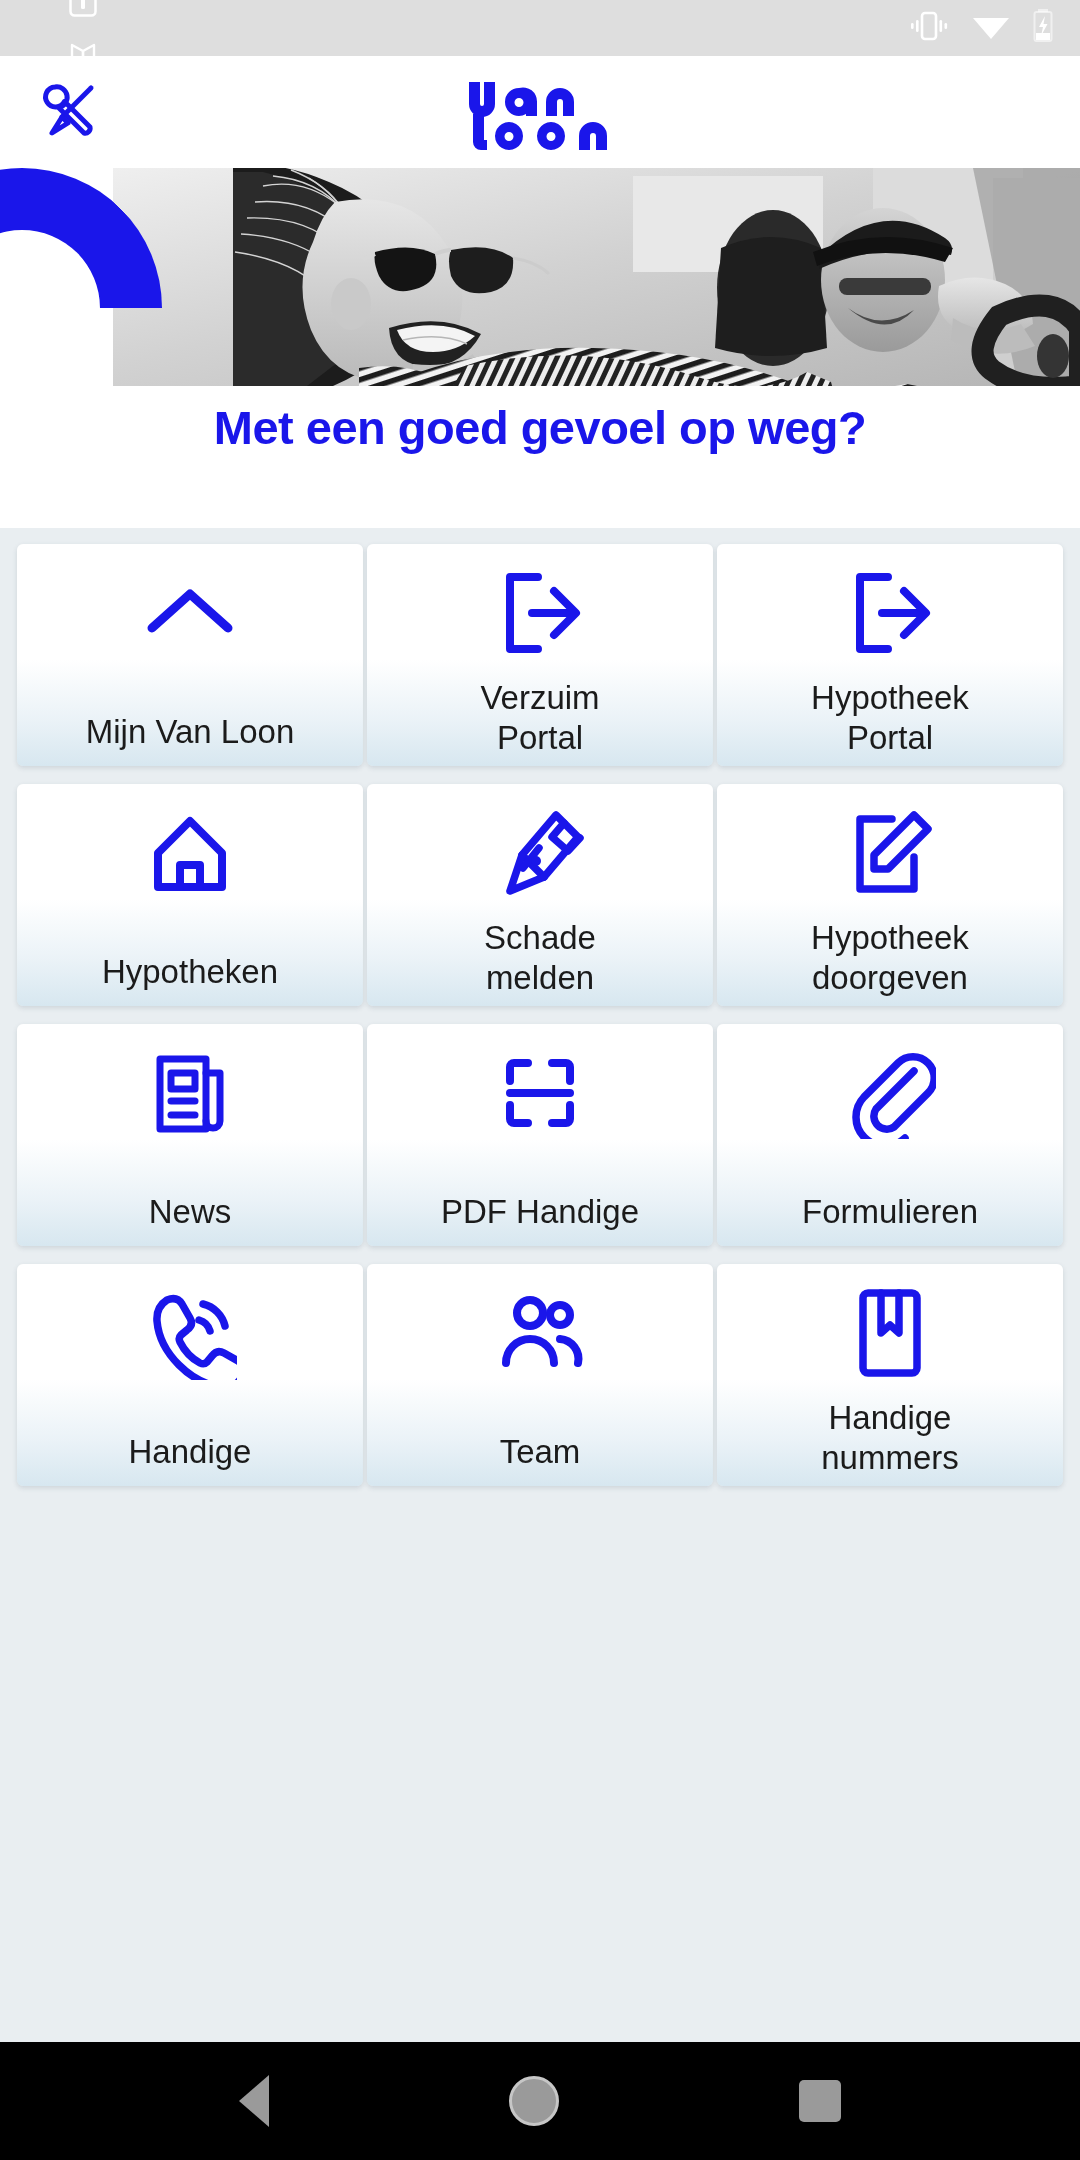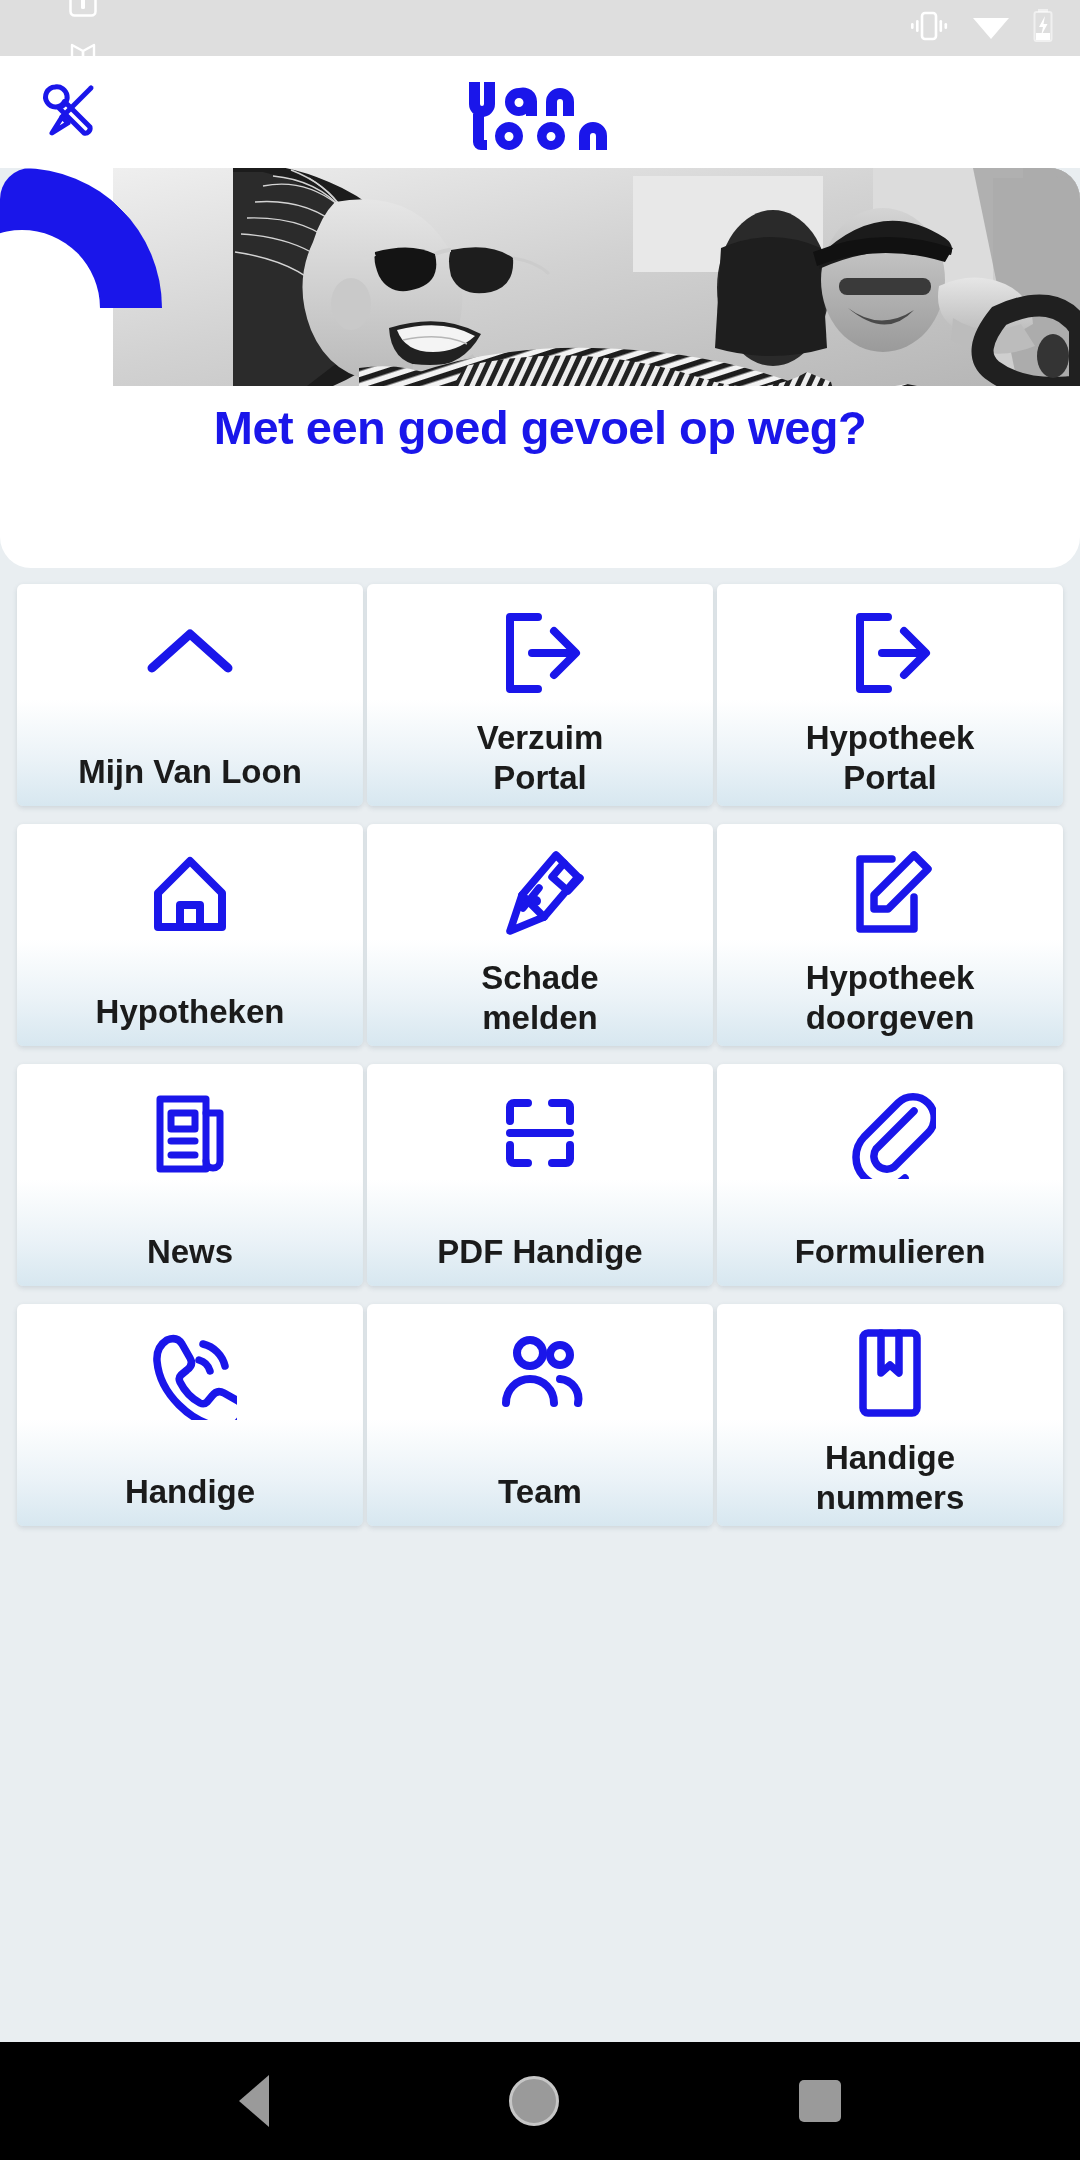--- a/index.html
+++ b/index.html
@@ -42,23 +42,22 @@
     position:absolute; left:50%; top:50%;
     transform:translate(-50%,-50%);
     width:180px; height:88px;
     display:flex; align-items:center; justify-content:center;
   }
 
   
   .hero-section{
     background:#ffffff;
     position:relative;
-    height:400px;
+    height:360px;
     overflow:hidden;
-    border-radius:31px;
   }
   .hero-photo{
     position:absolute;
     left:113px; top:0;
     width:967px; height:218px;
     overflow:hidden;
     background:#8d8d8d;
   }
   .hero-photo svg{ display:block; }
   .hero-arc{
@@ -89,21 +88,20 @@
     letter-spacing:-0.5px;
   }
 
   
   .grid{
     padding:16px 17px 0 17px;
     display:grid;
     grid-template-columns:repeat(3,1fr);
     gap:18px 4px;
     background:#e9eef1;
-    font-weight:bold;
   }
   .tile{
     height:222px;
     border-radius:6px;
     background:linear-gradient(180deg,#ffffff 0%,#ffffff 52%,#eaf2f7 80%,#d7e7f0 100%);
     box-shadow:0 2px 5px rgba(60,80,100,0.16);
     display:flex;
     flex-direction:column;
     align-items:center;
     justify-content:flex-start;

